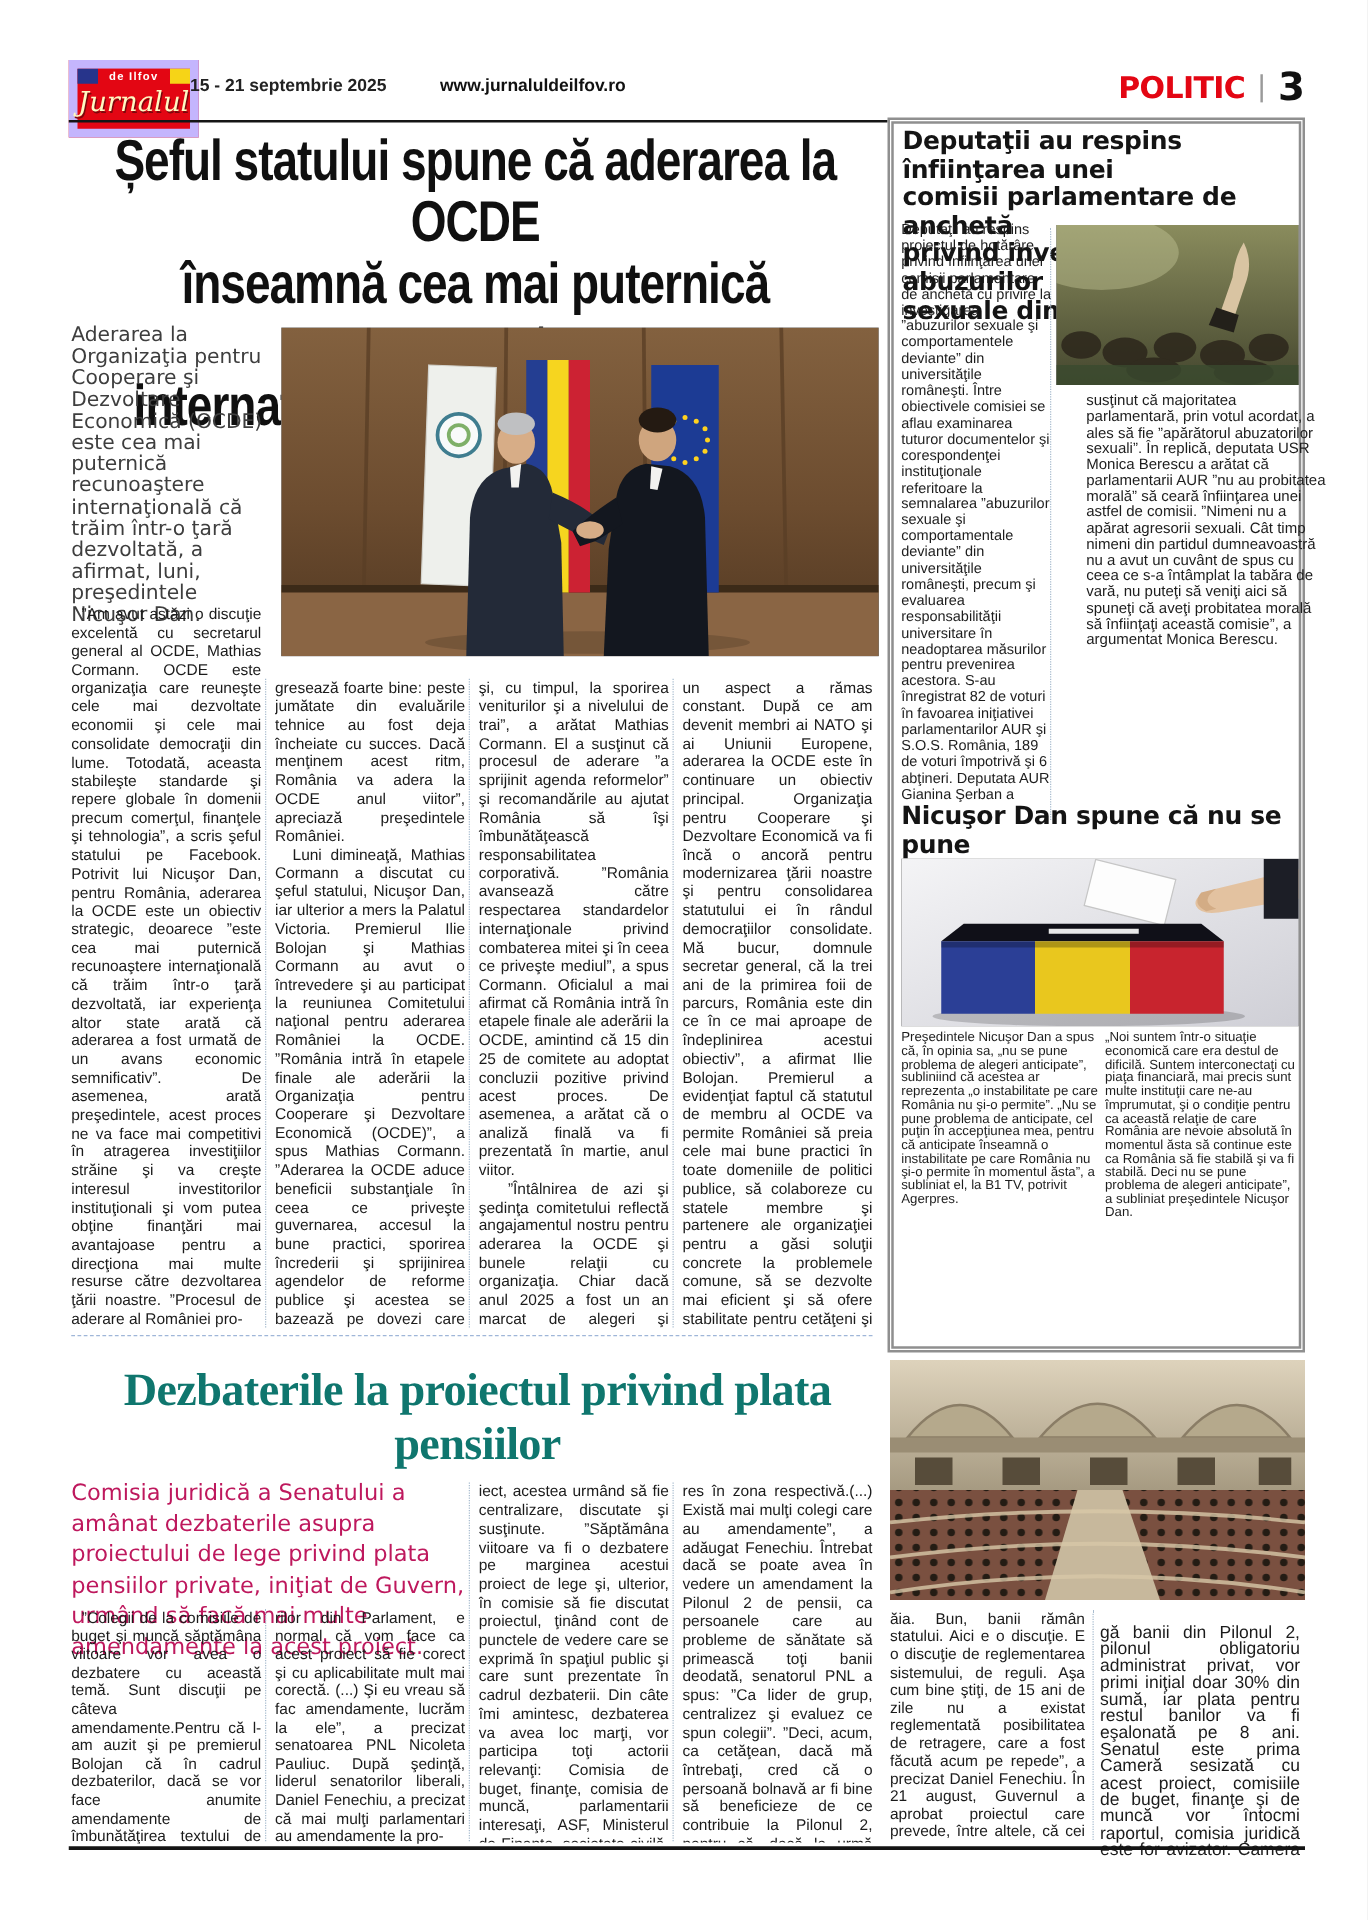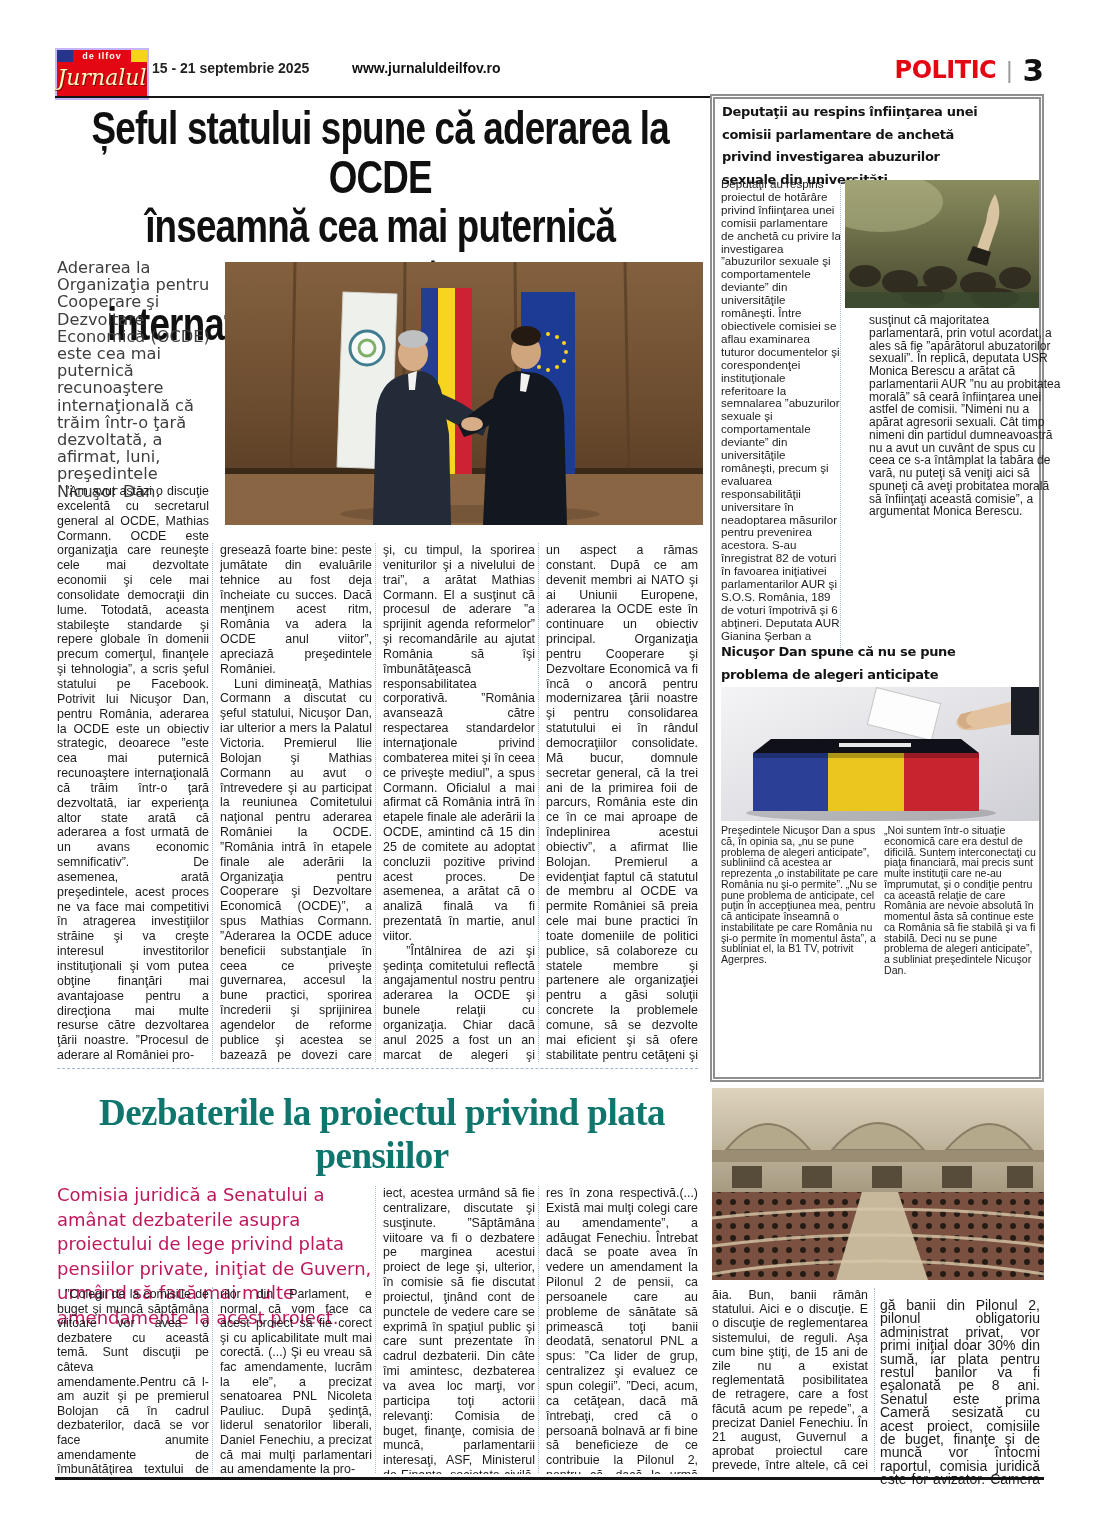--- a/index.html
+++ b/index.html
@@ -1,21 +1,21 @@
 <!DOCTYPE html>
 <html lang="ro"><head>
 <meta charset="utf-8">
 <style>
   html,body{margin:0;padding:0;background:#e9e9e9;}
   #page{position:relative;width:1094px;height:1536px;background:#ffffff;margin:0 auto;
         font-family:"Liberation Sans",sans-serif;color:#1c1c1c;overflow:hidden;}
   .abs{position:absolute;}
 
   
-  #logo{left:55px;top:48px;width:90px;height:48px;background:#e30613;border:2px solid #c4b5fd;
+  #logo{left:55px;top:48px;width:90px;height:48px;background:#e30613;border:7px solid #c4b5fd;
         display:flex;flex-direction:column;justify-content:flex-start;align-items:center;}
   #logo-top{font-size:9px;font-weight:bold;color:#fff;letter-spacing:1px;line-height:12px;
             width:100%;text-align:center;background:
             linear-gradient(90deg,#27348b 0 18%,#e30613 18% 82%,#f6d417 82% 100%);}
   #logo-main{font-family:"DejaVu Serif",serif;font-style:italic;font-weight:normal;color:#fef9c3;
              font-size:22px;line-height:32px;text-shadow:1px 1px 0 #7c060c;}
   #hdr-date{left:152px;top:60px;font-size:14px;font-weight:bold;color:#222;}
   #hdr-site{left:352px;top:60px;font-size:14px;font-weight:bold;color:#111;}
   #hdr-right{right:50px;top:52px;display:flex;align-items:center;gap:10px;}
   #hdr-section{color:#e30613;font-size:24px;font-weight:bold;font-family:"DejaVu Sans",sans-serif;letter-spacing:-0.5px;}
@@ -43,21 +43,21 @@
   .vsep{width:0;border-left:1px dotted #a9bdd0;}
   #sep-m1{left:212px;top:543px;height:519px;}
   #sep-m2{left:375px;top:543px;height:519px;}
   #sep-m3{left:538px;top:543px;height:519px;}
   #main-endrule{left:57px;top:1068px;width:641px;height:0;border-top:1px dashed #9fb6d8;}
 
   
   #sidebar-box{left:710px;top:94px;width:334px;height:988px;border:5px double #8f8f8f;
                box-sizing:border-box;background:#fff;}
   .side-headline{font-family:"DejaVu Sans",sans-serif;font-weight:bold;color:#141414;
-                 font-size:13px;line-height:22.6px;letter-spacing:-0.3px;}
+                 font-size:20px;line-height:22.6px;letter-spacing:-0.3px;}
   #sb-h1{left:722px;top:101px;width:308px;}
   #photo-parl{left:845px;top:180px;width:194px;height:128px;}
   .sidecol{font-size:11.6px;line-height:12.9px;text-align:left;color:#1d1d1d;overflow:hidden;}
   #sb-a1c1{left:721px;top:178px;width:120px;height:476px;}
   #sb-a1c2{left:845px;top:314px;width:195px;height:344px;line-height:12.75px;font-size:12px;margin-left:24px;}
   #sep-sb{left:840px;top:182px;height:474px;}
   #sb-h2{left:721px;top:641px;width:320px;}
   #photo-ballot{left:721px;top:687px;width:318px;height:134px;}
   .sidecol2{font-size:10.6px;line-height:10.75px;color:#1d1d1d;overflow:hidden;text-align:left;}
   #sb-a2c1{left:721px;top:825px;width:158px;height:252px;}

